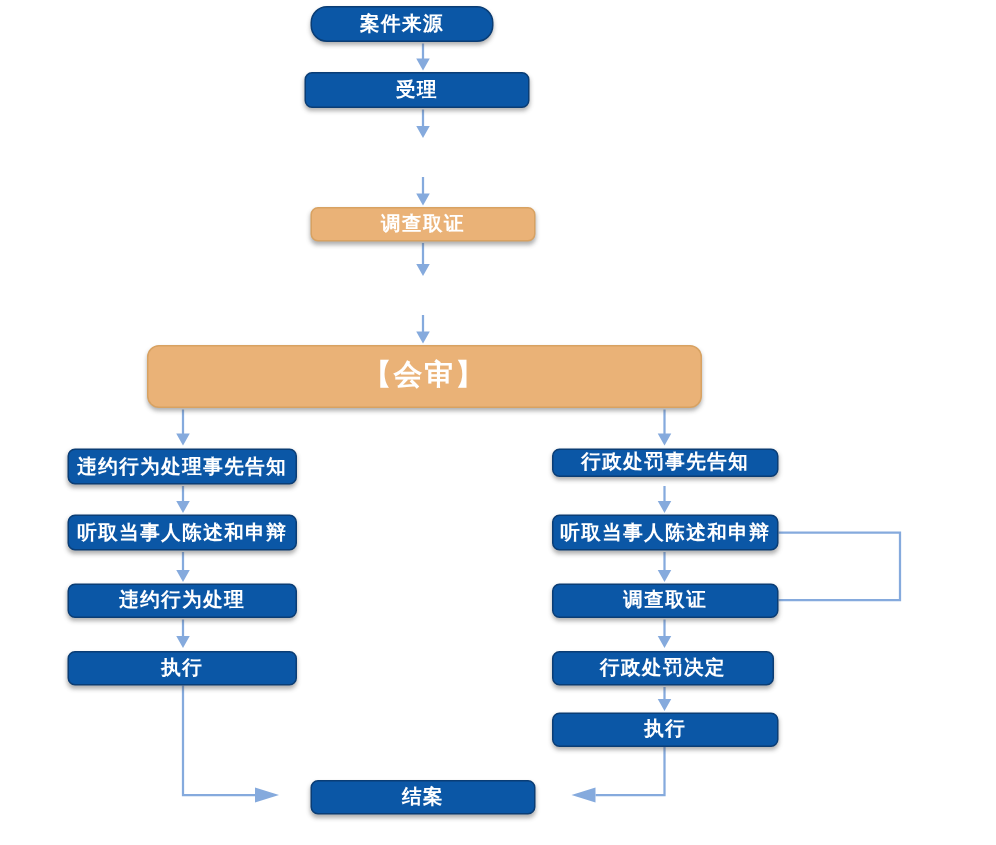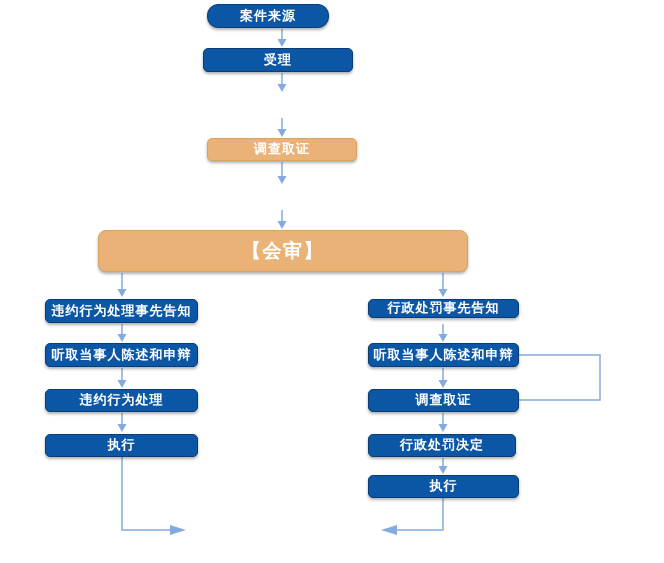--- a/index.html
+++ b/index.html
@@ -117,14 +117,15 @@
 
   <div class="node" style="left:368px;top:343px;width:151px;height:24px;">听取当事人陈述和申辩</div>
 
   <div class="node" style="left:368px;top:389px;width:151px;height:23px;">调查取证</div>
 
   <div class="node" style="left:368px;top:434px;width:148px;height:23px;">行政处罚决定</div>
 
   <div class="node" style="left:368px;top:475px;width:151px;height:23px;">执行</div>
 
 
+  <div class="node" style="left:207px;top:520px;width:150px;height:23px;">结案</div>
 
 </div>
 
 </body></html>

